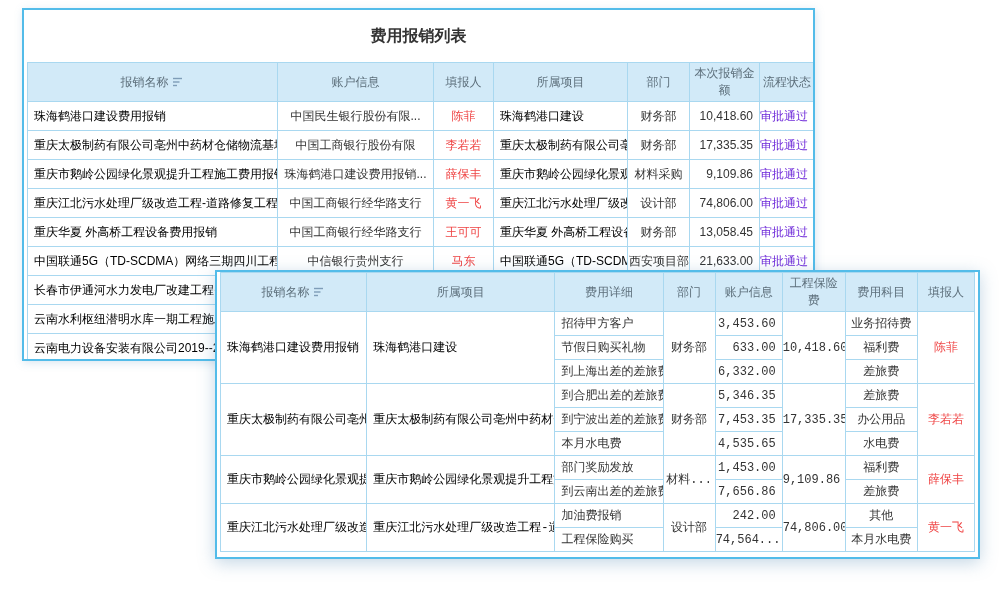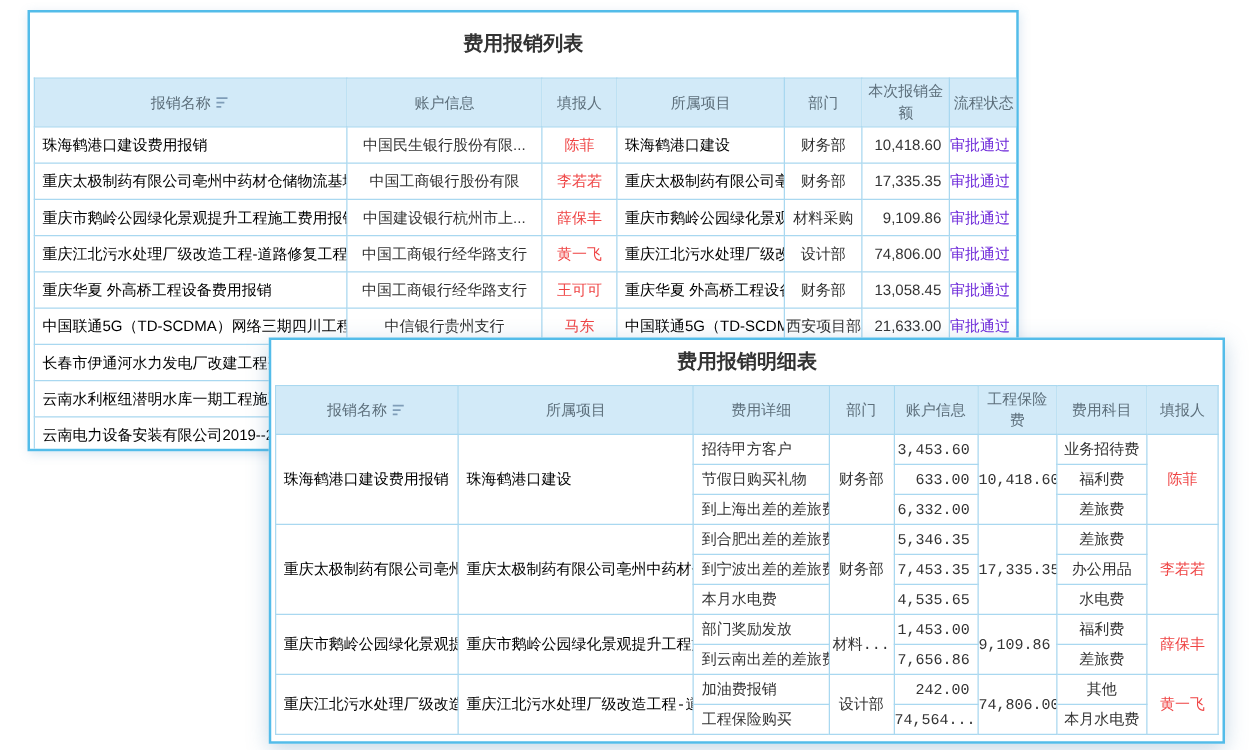--- a/index.html
+++ b/index.html
@@ -98,21 +98,21 @@
           <td class="c-name">重庆太极制药有限公司亳州中药材仓储物流基地项...</td>
           <td class="c-account">中国工商银行股份有限</td>
           <td class="c-filler">李若若</td>
           <td class="c-project">重庆太极制药有限公司亳州中...</td>
           <td class="c-dept">财务部</td>
           <td class="c-amount">17,335.35</td>
           <td class="c-status">审批通过</td>
         </tr>
         <tr>
           <td class="c-name">重庆市鹅岭公园绿化景观提升工程施工费用报销</td>
-          <td class="c-account">中国建设银行杭州市上...</td>
+          <td class="c-account">珠海鹤港口建设费用报销...</td>
           <td class="c-filler">薛保丰</td>
           <td class="c-project">重庆市鹅岭公园绿化景观提升...</td>
           <td class="c-dept">材料采购</td>
           <td class="c-amount">9,109.86</td>
           <td class="c-status">审批通过</td>
         </tr>
         <tr>
           <td class="c-name">重庆江北污水处理厂级改造工程-道路修复工程费用...</td>
           <td class="c-account">中国工商银行经华路支行</td>
           <td class="c-filler">黄一飞</td>
@@ -164,21 +164,20 @@
           <td class="c-project"></td>
           <td class="c-dept"></td>
           <td class="c-amount"></td>
           <td class="c-status"></td>
         </tr>
       </tbody>
   </table>
 </div>
 
 <div class="card" id="detail-card">
-  <div class="card-title">费用报销明细表</div>
   <table>
     <colgroup>
       <col style="width:146px">
         <col style="width:188px">
         <col style="width:108px">
         <col style="width:52px">
       <col style="width:67px">
         <col style="width:63px">
         <col style="width:72px">
         <col style="width:57px">

